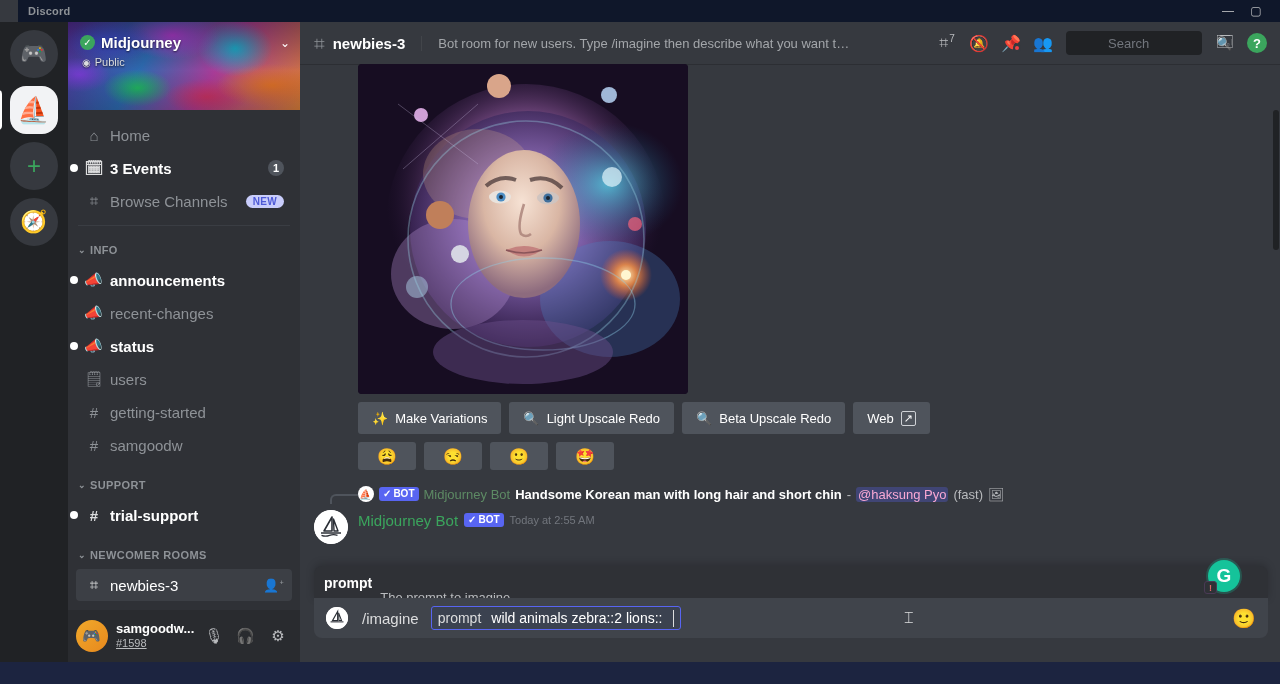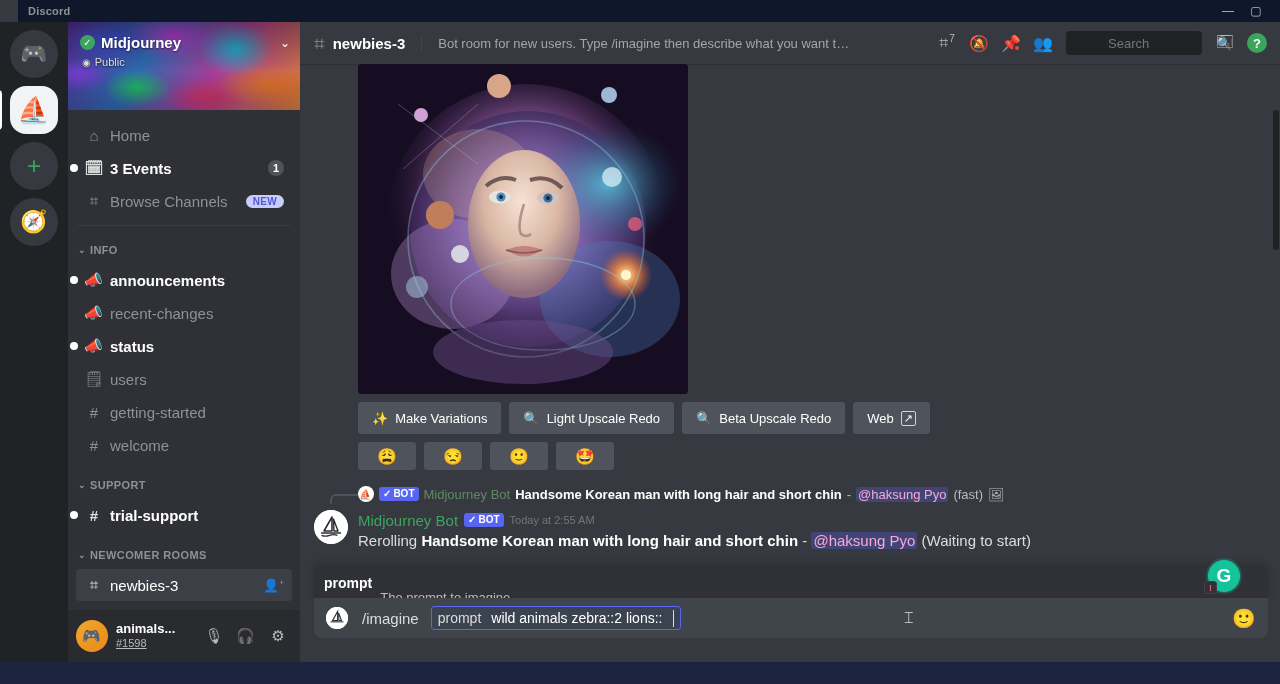--- a/index.html
+++ b/index.html
@@ -364,21 +364,21 @@
       <div class="row">
         <span class="gi">🗒</span>
         <span>users</span>
       </div>
       <div class="row">
         <span class="gi">#</span>
         <span>getting-started</span>
       </div>
       <div class="row">
         <span class="gi">#</span>
-        <span>welcome</span>
+        <span>samgoodw</span>
       </div>
 
       <div class="cat">
         <span class="c">⌄</span>
         <span>SUPPORT</span>
       </div>
       <div class="row unread">
         <span class="unreaddot"></span>
         <span class="gi">#</span>
         <span>trial-support</span>
@@ -398,21 +398,21 @@
         <span class="gi">⌗</span>
         <span>newbies-33</span>
       </div>
     </div>
 
     <div class="userpanel">
       <div class="uavatar">
         <span>🎮</span>
       </div>
       <div class="uinfo">
-        <div class="uname">animals...</div>
+        <div class="uname">samgoodw...</div>
         <div class="utag">#1598</div>
       </div>
       <div class="uicons">
         <span>🎙</span>
         <span>🎧</span>
         <span>⚙</span>
       </div>
     </div>
   </div>
 
@@ -575,23 +575,20 @@
           </svg>
         </div>
         <div class="msghead">
           <span class="msgname">Midjourney Bot</span>
           <span class="bottag">
             <span>✓</span>
             <span>BOT</span>
           </span>
           <span class="ts">Today at 2:55 AM</span>
         </div>
-        <div class="msgbody">
-          <span>Rerolling </span><b>Handsome Korean man with long hair and short chin</b><span> - </span><span class="mention">@haksung Pyo</span><span> (Waiting to start)</span>
-        </div>
       </div>
 
       <div class="scrollbar"></div>
     </div>
 
     <div class="autocomplete">
       <span class="ac-name">prompt</span>
       <span class="ac-desc">The prompt to imagine</span>
     </div>
 

